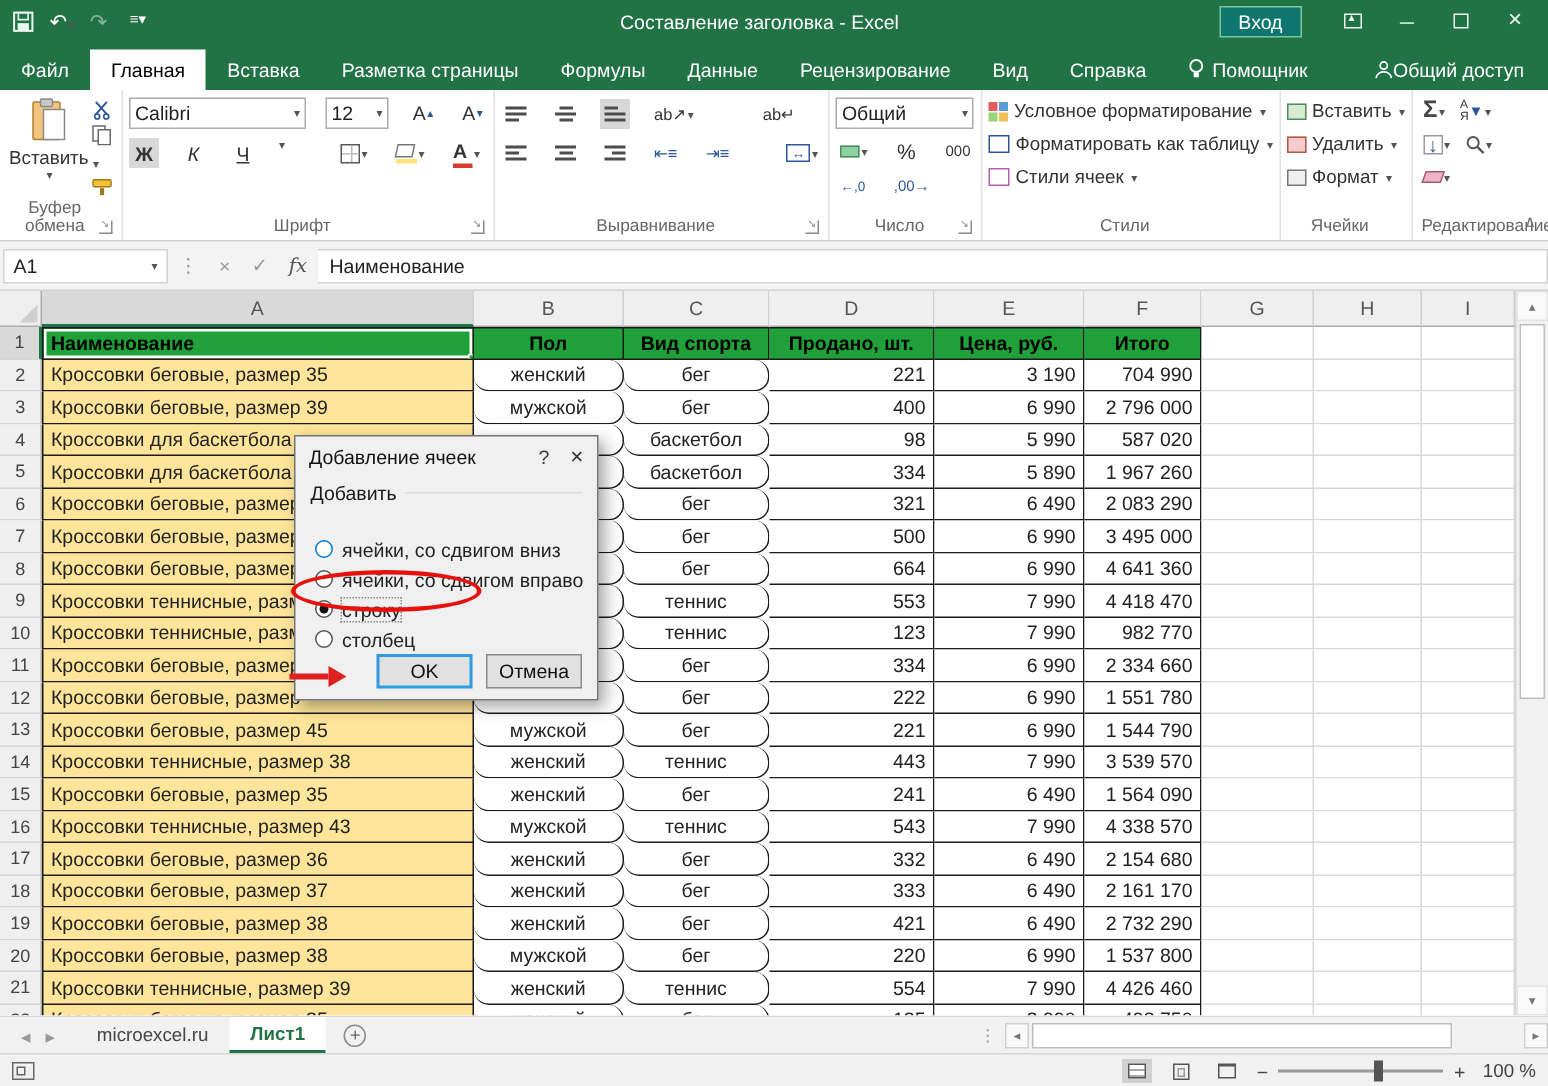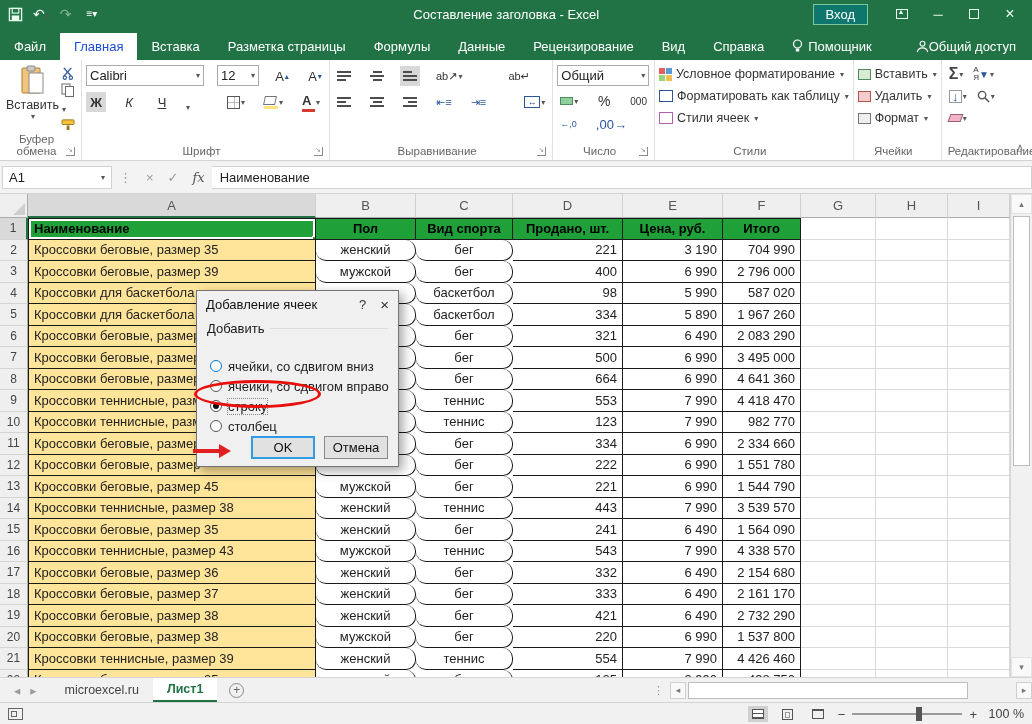--- a/index.html
+++ b/index.html
@@ -16,33 +16,33 @@
   .signin{background:#0f766e;border:1px solid #7cc79c;color:#fff;font-size:13px;
           padding:2px 12px;margin-right:14px;}
   .wbtn{width:32px;height:24px;display:flex;align-items:center;justify-content:center;
         font-size:13px;color:#eafbef;}
   .rdo{width:12px;height:10px;border:1px solid #eafbef;position:relative;}
   .rdo:after{content:"▴";position:absolute;left:2px;top:-3px;font-size:8px;}
   .maxbox{width:10px;height:10px;border:1px solid #eafbef;}
   
   .tabrow{height:32px;background:#217346;display:flex;align-items:flex-end;color:#fff;}
   .rtab{padding:6px 14px;font-size:13px;white-space:nowrap;}
-  .rtab.active{background:#fff;color:#1d4ed8;}
+  .rtab.active{background:#fff;color:#000000;}
   .tab-spacer{flex:1;}
   .share{display:flex;align-items:center;gap:0;padding:6px 16px;}
   .bulb,.person{display:inline-block;}
   
   .ribbon{height:101px;background:#fff;border-bottom:1px solid #d2d2d2;display:flex;
           align-items:stretch;position:relative;}
   .grp{display:flex;flex-direction:column;padding:3px 4px 0 4px;position:relative;}
   .grp+.grp{border-left:1px solid #e1e1e1;}
   .gl-lab{margin-top:auto;text-align:center;font-size:11.5px;color:#666;padding:2px 10px 3px 2px;position:relative;}
   .dlg-launch{position:absolute;right:2px;bottom:4px;width:9px;height:9px;
       border-right:1px solid #8a8a8a;border-bottom:1px solid #8a8a8a;font-size:7px;color:#8a8a8a;line-height:6px;}
-  .grow{display:flex;align-items:flex-end;gap:13px;}
+  .grow{display:flex;align-items:flex-start;gap:13px;}
   .rbtn{display:flex;align-items:center;justify-content:center;min-width:20px;height:20px;
         padding:0 2px;border:1px solid transparent;color:#333;}
   .rbtn.pressed{background:#d8d8d8;}
   .car{font-size:8px;color:#555;margin-left:1px;}
   .bigbtn{display:flex;flex-direction:column;align-items:center;width:54px;margin:2px 2px 0 2px;color:#333;}
   .bigbtn .blab{font-size:12.5px;margin-top:3px;}
   .combo{display:flex;align-items:center;justify-content:space-between;border:1px solid #ababab;
          background:#fff;height:21px;padding:0 3px;font-size:13px;}
   .bars{display:inline-flex;flex-direction:column;gap:2px;width:14px;}
   .bars i{height:2px;background:#4d4d4d;display:block;}
@@ -354,21 +354,21 @@
       <div class="grow" style="margin-top:5px;">
         <span class="rbtn">
             <span style="display:inline-block;width:13px;height:8px;background:#8fd19e;border:1px solid #4f8c5d;"></span>
             <span class="car">▾</span>
           </span>
         <span class="rbtn" style="font-size:14px;">%</span>
         <span class="rbtn" style="font-size:10px;">000</span>
       </div>
       <div class="grow" style="margin-top:3px;">
         <span class="rbtn" style="font-size:9px;color:#2b579a;">←,0</span>
-        <span class="rbtn" style="font-size:13px;color:#2b579a;">,00→</span>
+        <span class="rbtn" style="font-size:10px;color:#2b579a;">,00→</span>
       </div>
       <div class="gl-lab"><span>Число</span><span class="dlg-launch">↘</span></div>
     </div>
 
     <div class="grp">
       <div class="editrow">
         <span class="stylesq">
             <b></b>
             <i></i>
             <u></u>

